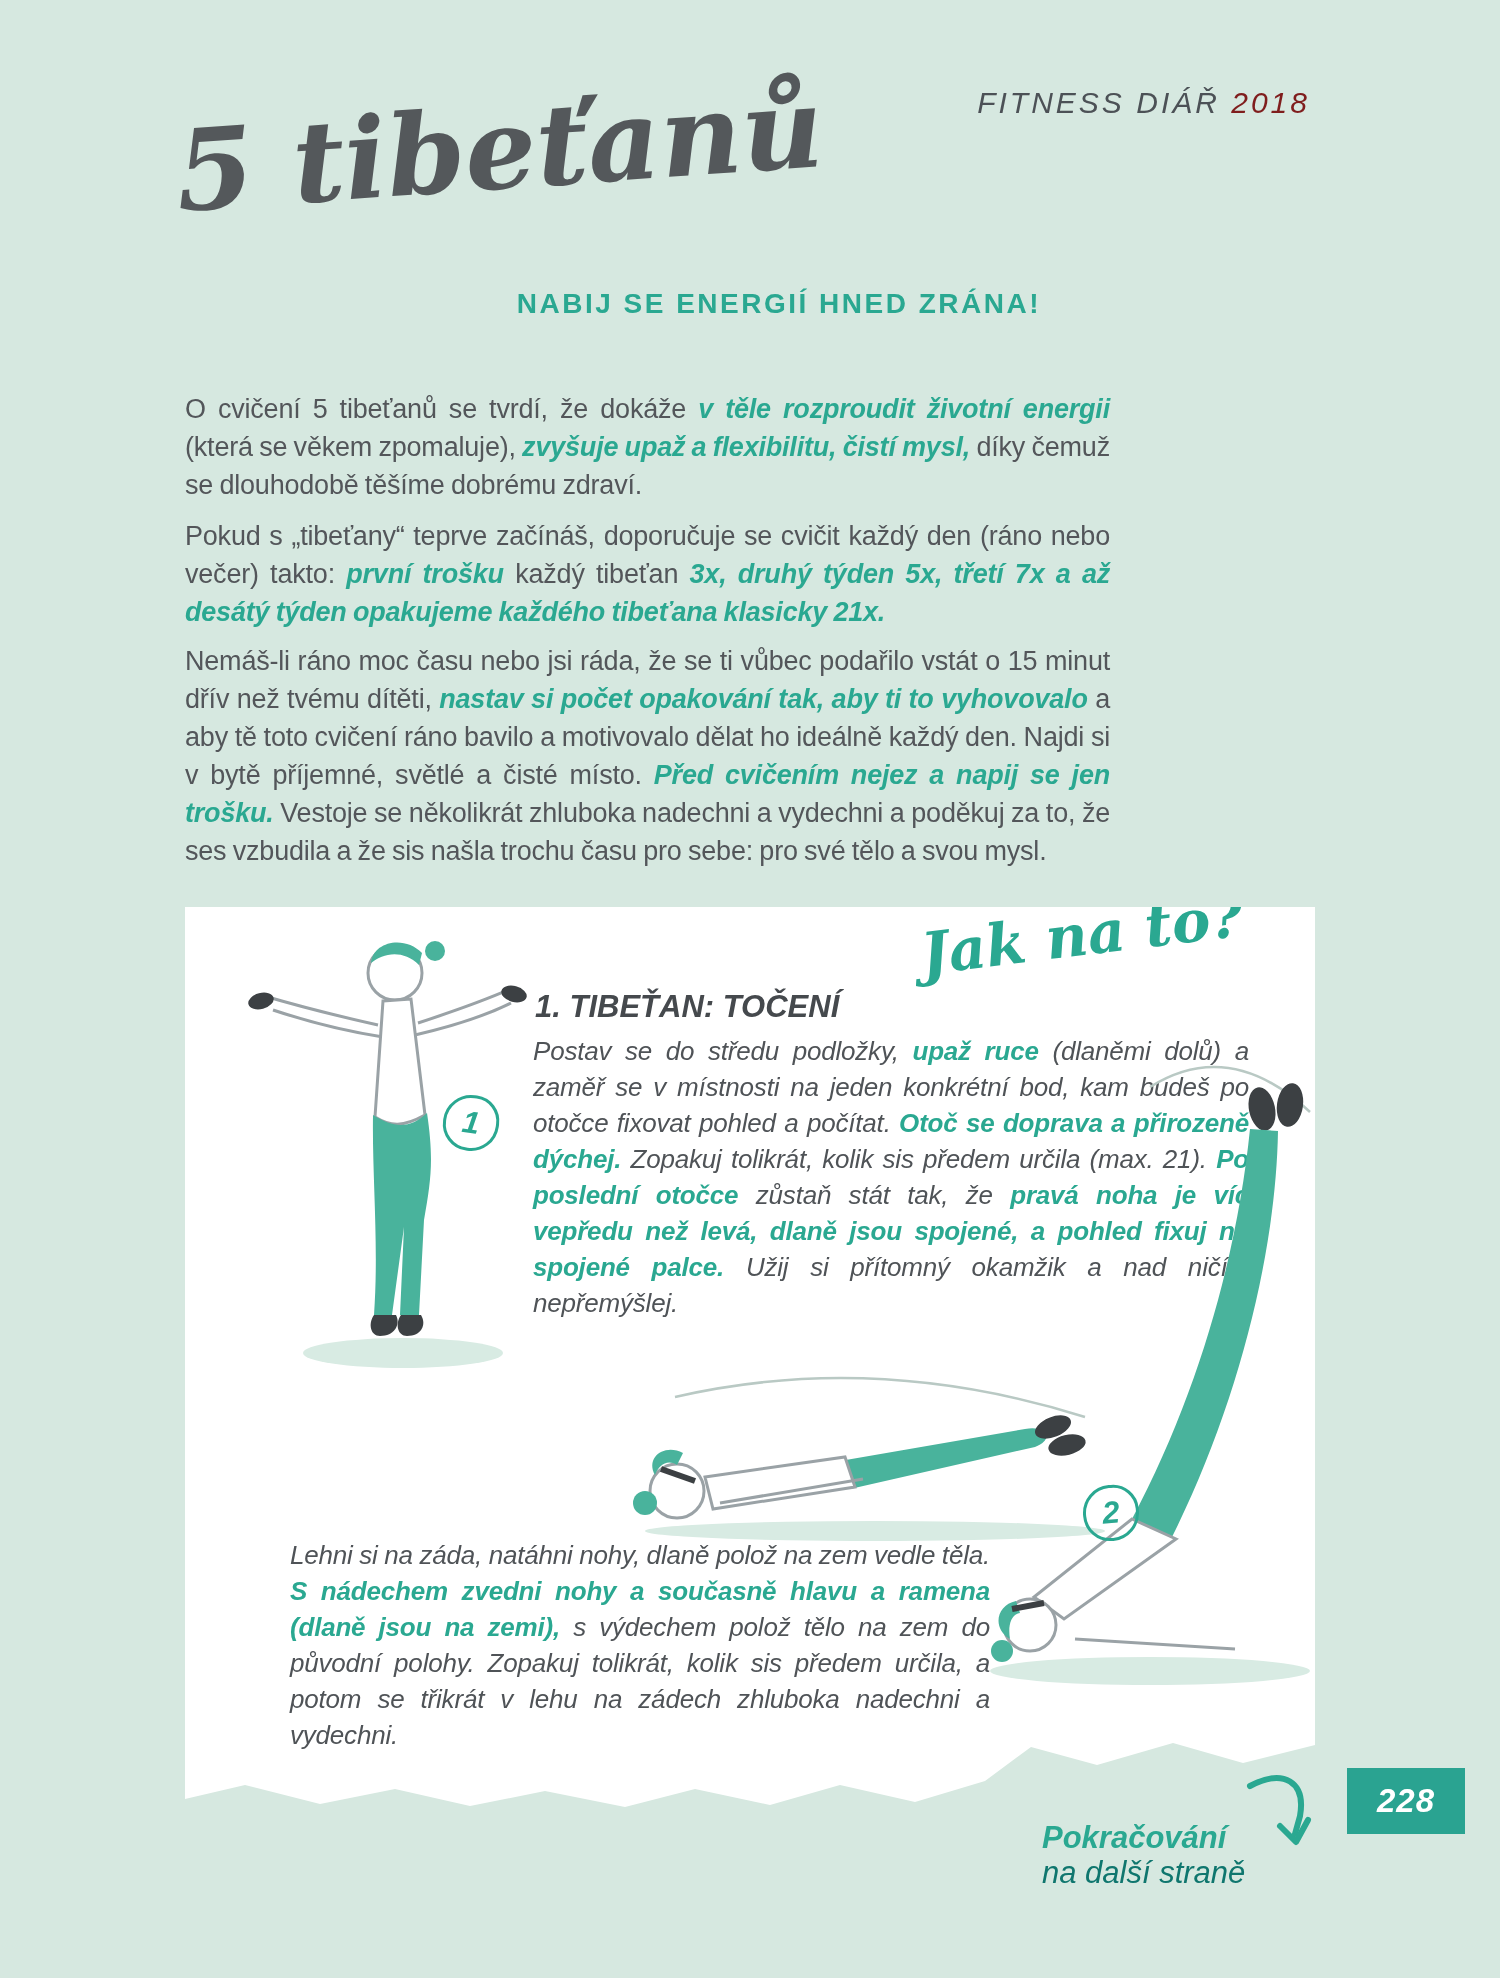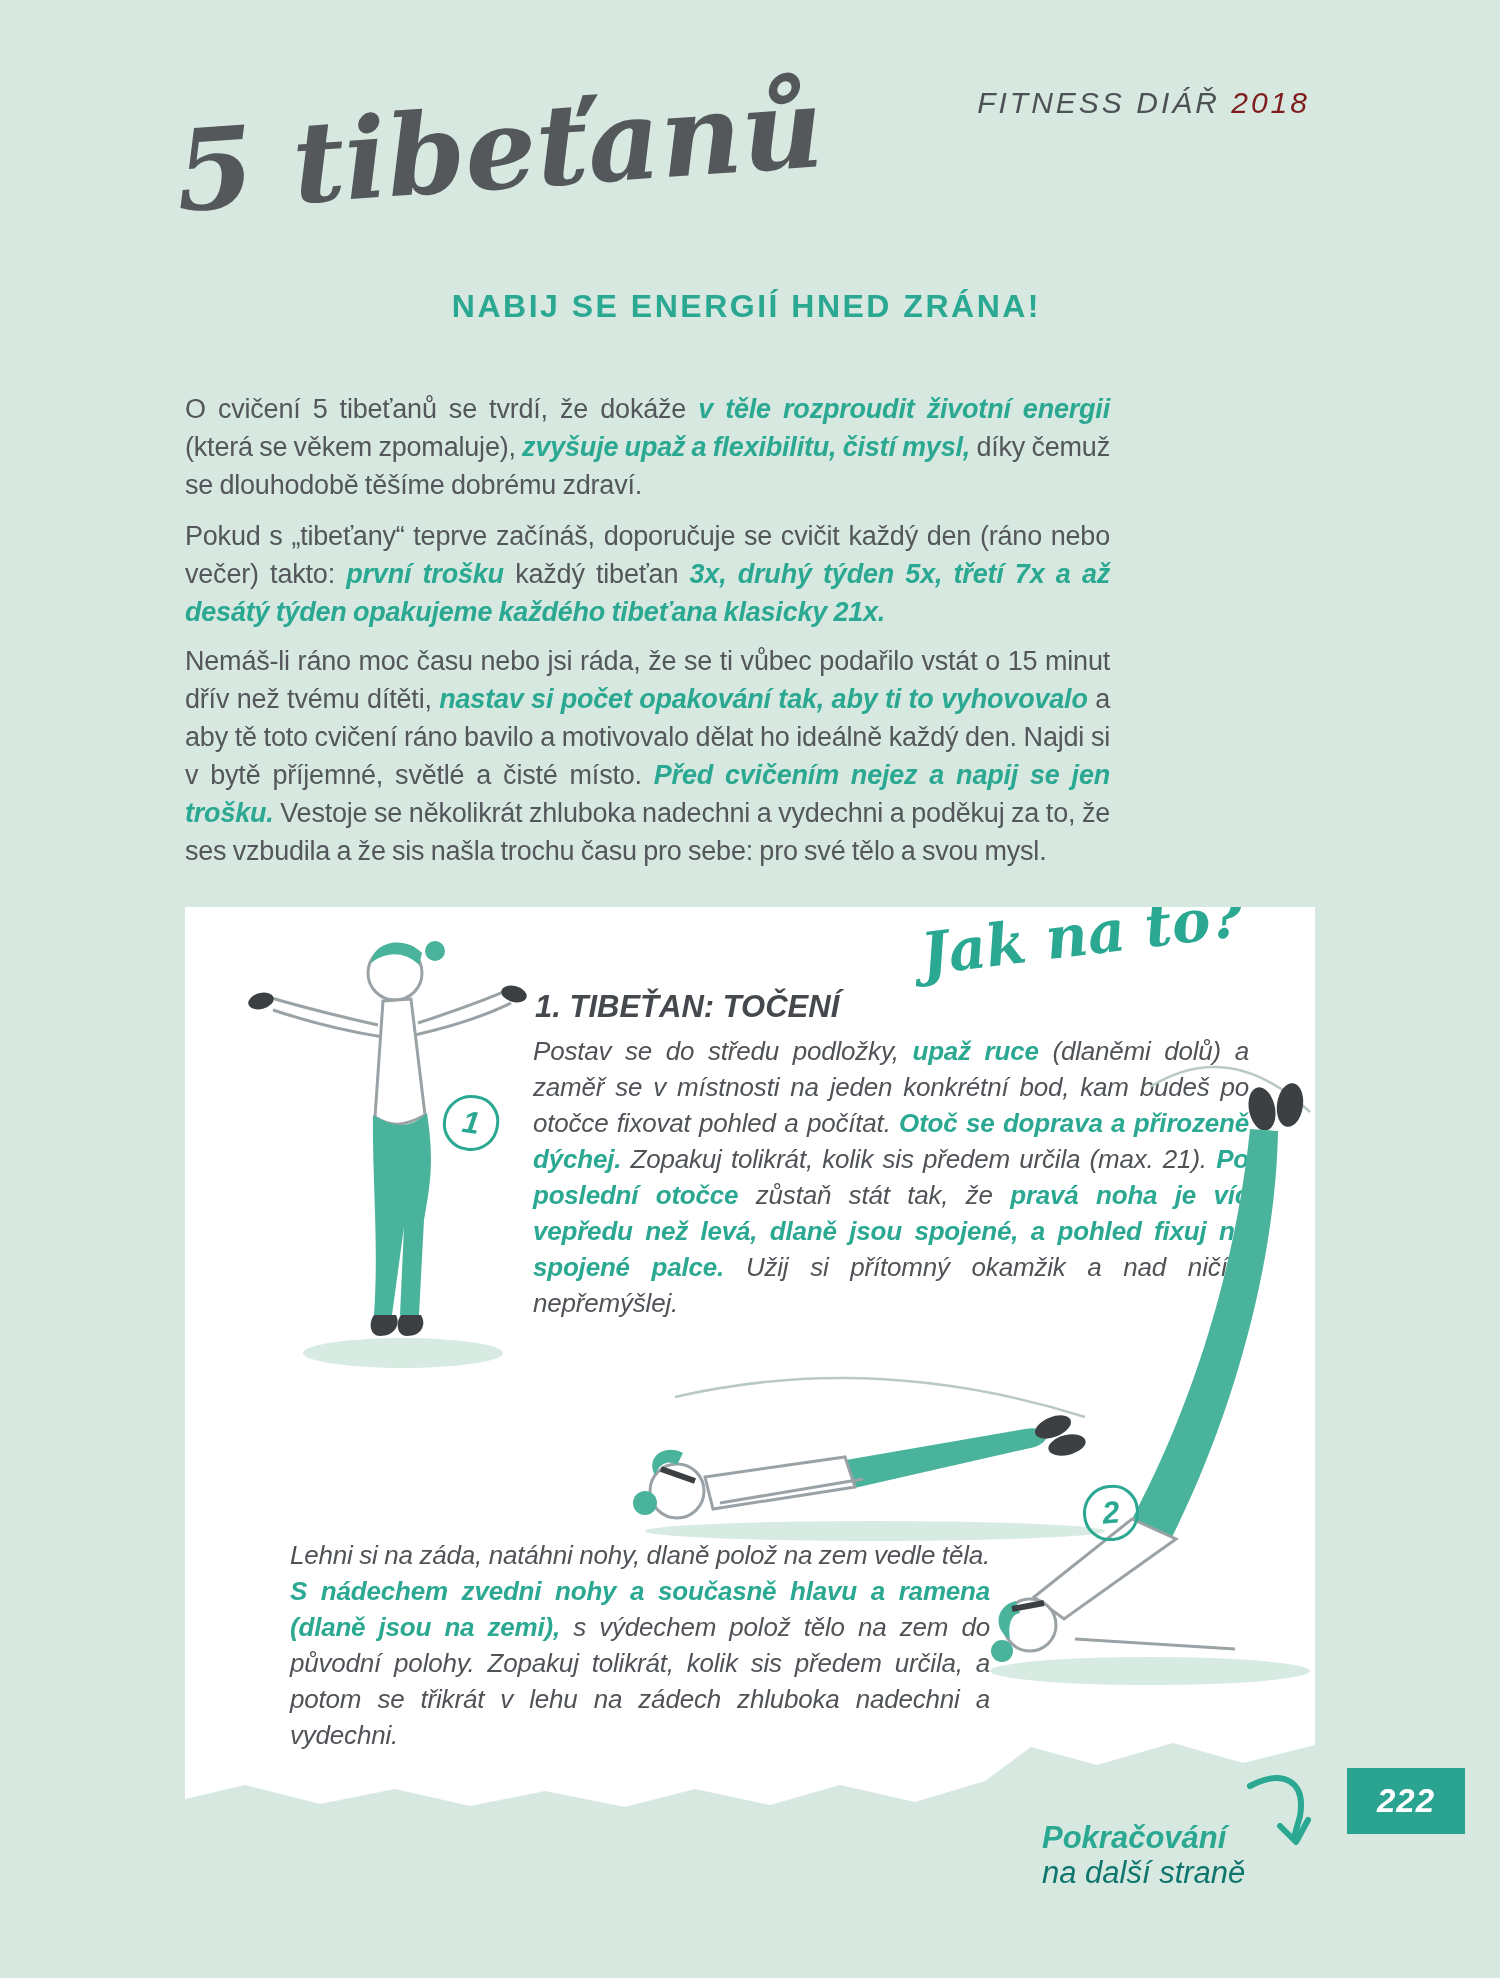--- a/index.html
+++ b/index.html
@@ -25,21 +25,21 @@
   
   .title {
     position:absolute; left:180px; top:116px;
     font-family:"DejaVu Serif", serif; font-style:italic; font-weight:bold;
     font-size:112px; line-height:1; color:#54585b;
     transform:rotate(-4deg); transform-origin:left bottom;
     white-space:nowrap;
   }
   .subtitle {
     position:absolute; left:185px; top:288px; width:856px;
-    text-align:right; font-weight:bold; font-size:32px;
+    text-align:right; font-weight:bold; font-size:28px;
     letter-spacing:2.5px; color:#2aa891; white-space:nowrap;
   }
 
   
   .intro {
     position:absolute; left:185px; width:925px;
     font-size:27px; line-height:38px; text-align:justify;
     letter-spacing:-0.2px; word-spacing:-1px; color:#53565a;
   }
   .p1 { top:390px; } .p2 { top:517px; } .p3 { top:642px; }
@@ -183,14 +183,14 @@
   <div class="l1">Pokračování</div>
   <div class="l2">na další straně</div>
 </div>
 
 <svg class="arrow" viewBox="0 0 72 86">
   <path d="M8 20 C 42 2, 64 16, 58 50 L 53 68" stroke="#2aa891" stroke-width="6" fill="none" stroke-linecap="round"></path>
   <path d="M38 60 L 54 76 L 66 54" stroke="#2aa891" stroke-width="6" fill="none" stroke-linecap="round" stroke-linejoin="round"></path>
 </svg>
 
 <div class="pagebox">
-  <span>222</span>
+  <span>228</span>
 </div>
 
 </body></html>

